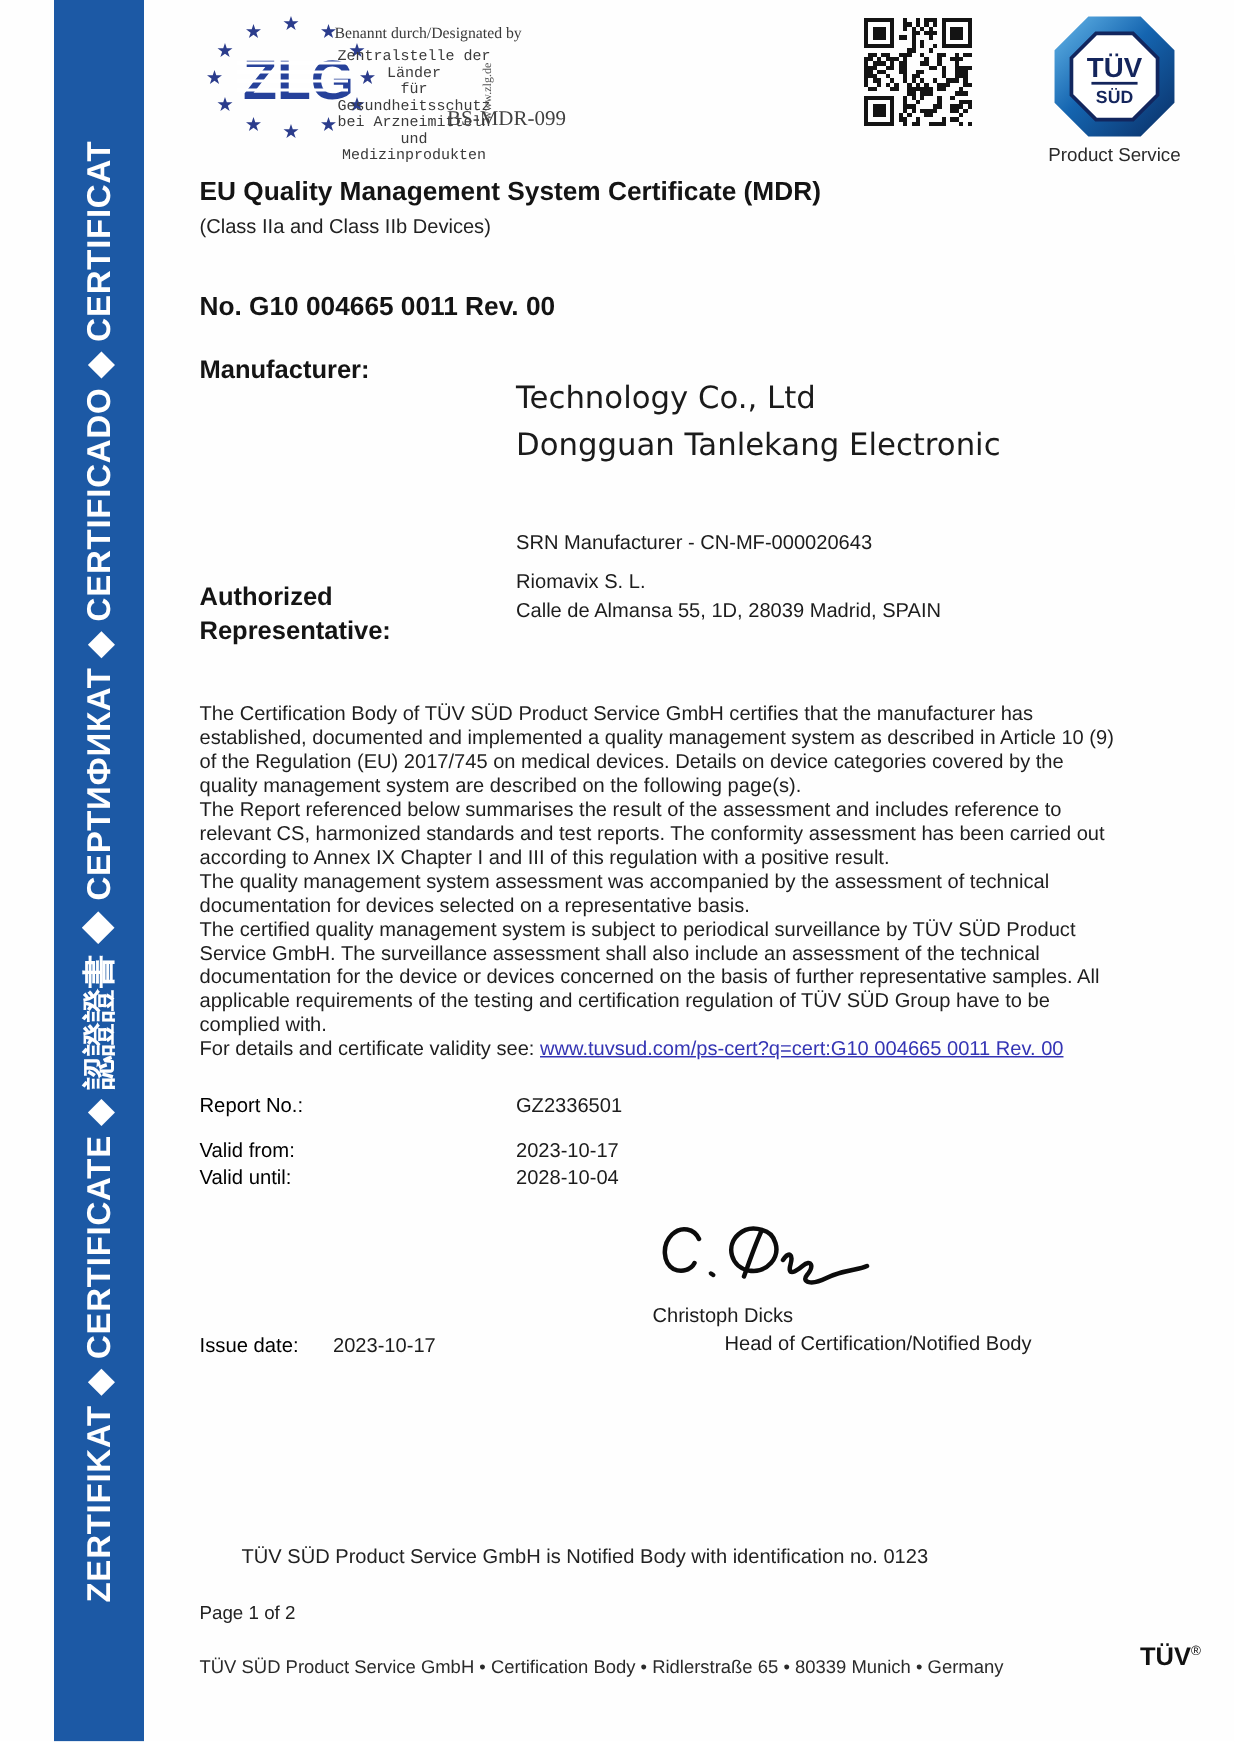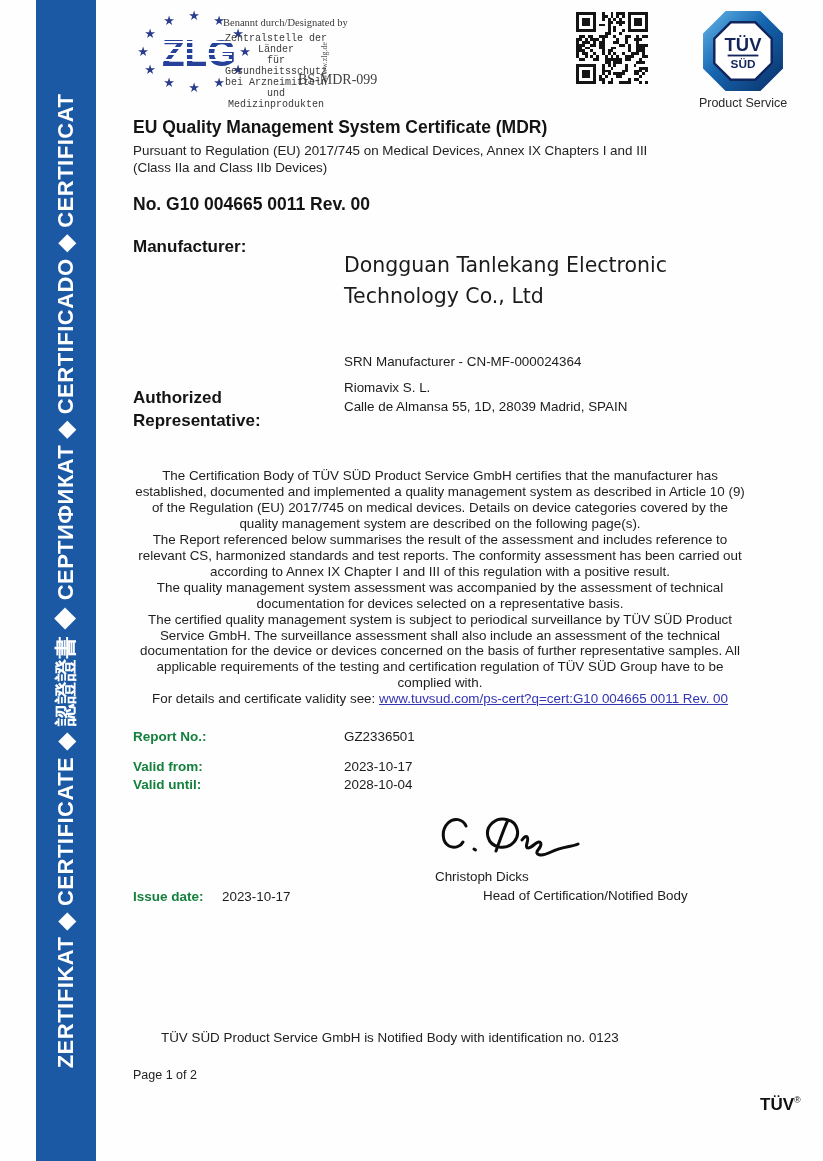--- a/index.html
+++ b/index.html
@@ -31,25 +31,25 @@
   .title { position:absolute; left:133px; top:117px; font-size:17.5px; font-weight:bold; color:#141414; }
   .subtitle { position:absolute; left:133px; top:142px; font-size:13.4px; line-height:17px; color:#222; }
   .cert-no { position:absolute; left:133px; top:194px; font-size:17.5px; font-weight:bold; color:#141414; }
 
   .h-label { position:absolute; left:133px; font-size:17px; font-weight:bold; color:#141414; line-height:22.5px; }
   .man-name { position:absolute; left:344px; top:250px; font-family:"DejaVu Sans", sans-serif; font-size:20.5px; line-height:31px; color:#1b1b1b; }
   .srn { position:absolute; left:344px; top:354px; font-size:13.4px; }
   .rep-name { position:absolute; left:344px; top:380px; font-size:13.4px; }
   .rep-addr { position:absolute; left:344px; top:399px; font-size:13.4px; }
 
-  .body-text { position:absolute; left:133px; top:468px; width:614px; font-size:13.4px; line-height:15.95px; color:#1e1e1e;text-align:center; }
+  .body-text { position:absolute; left:133px; top:468px; width:614px; font-size:13.4px; line-height:15.95px; color:#1e1e1e; }
   .body-text p { margin:0; }
   .cert-link { color:#3434b4; text-decoration:underline; }
 
-  .f-label { position:absolute; left:133px; font-size:13.5px; font-weight:bold; color:#15803d; }
+  .f-label { position:absolute; left:133px; font-size:13.5px; font-weight:normal; color:#000000; }
   .f-value { position:absolute; left:344px; font-size:13.4px; }
 
   .sig-svg { position:absolute; left:430px; top:804px; }
   .sig-name { position:absolute; left:435px; top:869px; font-size:13.4px; }
   .sig-role { position:absolute; left:435px; top:888px; font-size:13.4px;margin-left:48px; }
   .issue-value { position:absolute; left:222px; top:889px; font-size:13.4px; }
 
   .foot-page { position:absolute; left:133px; top:1068px; font-size:12.5px; color:#222;text-align:center; }
   .foot-notified { position:absolute; left:133px; top:1030px; font-size:13.4px; color:#222;margin-left:28px; }
   .foot-addr { position:absolute; left:133px; top:1104px; font-size:12.3px; color:#2a2a2a; }
@@ -319,31 +319,30 @@
     <polygon points="23,1 57,1 79,23 79,57 57,79 23,79 1,57 1,23" fill="url(#oct)"></polygon>
     <polygon points="28,12 52,12 68,28 68,52 52,68 28,68 12,52 12,28" fill="#ffffff" stroke="#12265e" stroke-width="2.4"></polygon>
     <text x="40" y="40" text-anchor="middle" font-size="18" font-weight="bold" fill="#14255c" font-family="Liberation Sans, sans-serif">TÜV</text>
     <rect x="25" y="43.5" width="30" height="1.8" fill="#14255c"></rect>
     <text x="40" y="57" text-anchor="middle" font-size="11.5" font-weight="bold" fill="#14255c" font-family="Liberation Sans, sans-serif">SÜD</text>
   </svg>
   <div class="tuv-caption">Product Service</div>
 
   <div class="title">EU Quality Management System Certificate (MDR)</div>
   <div class="subtitle">
-    <div>Pursuant to Regulation (EU) 2017/745 on Medical Devices, Annex IX Chapters I and III</div>
     <div>(Class IIa and Class IIb Devices)</div>
   </div>
   <div class="cert-no">No. G10 004665 0011 Rev. 00</div>
 
   <div class="h-label" style="top:236px;">Manufacturer:</div>
   <div class="man-name">
+    <div>Technology Co., Ltd</div>
     <div>Dongguan Tanlekang Electronic</div>
-    <div>Technology Co., Ltd</div>
-  </div>
-  <div class="srn">SRN Manufacturer - CN-MF-000024364</div>
+  </div>
+  <div class="srn">SRN Manufacturer - CN-MF-000020643</div>
 
   <div class="h-label" style="top:387px;">
     <div>Authorized</div>
     <div>Representative:</div>
   </div>
   <div class="rep-name">Riomavix S. L.</div>
   <div class="rep-addr">Calle de Almansa 55, 1D, 28039 Madrid, SPAIN</div>
 
   <div class="body-text">
     <p>The Certification Body of TÜV SÜD Product Service GmbH certifies that the manufacturer has established, documented and implemented a quality management system as described in Article 10 (9) of the Regulation (EU) 2017/745 on medical devices. Details on device categories covered by the quality management system are described on the following page(s).</p>
@@ -369,15 +368,16 @@
     </g>
   </svg>
   <div class="sig-name">Christoph Dicks</div>
   <div class="sig-role">Head of Certification/Notified Body</div>
 
   <div class="f-label" style="top:889px;">Issue date:</div>
   <div class="issue-value">2023-10-17</div>
 
   <div class="foot-page">Page 1 of 2</div>
   <div class="foot-notified">TÜV SÜD Product Service GmbH is Notified Body with identification no. 0123</div>
+  <div class="foot-addr">TÜV SÜD Product Service GmbH • Certification Body • Ridlerstraße 65 • 80339 Munich • Germany</div>
   <div class="foot-tuv"><span>TÜV</span><sup>®</sup></div>
 
 </div>
 
 </body></html>

